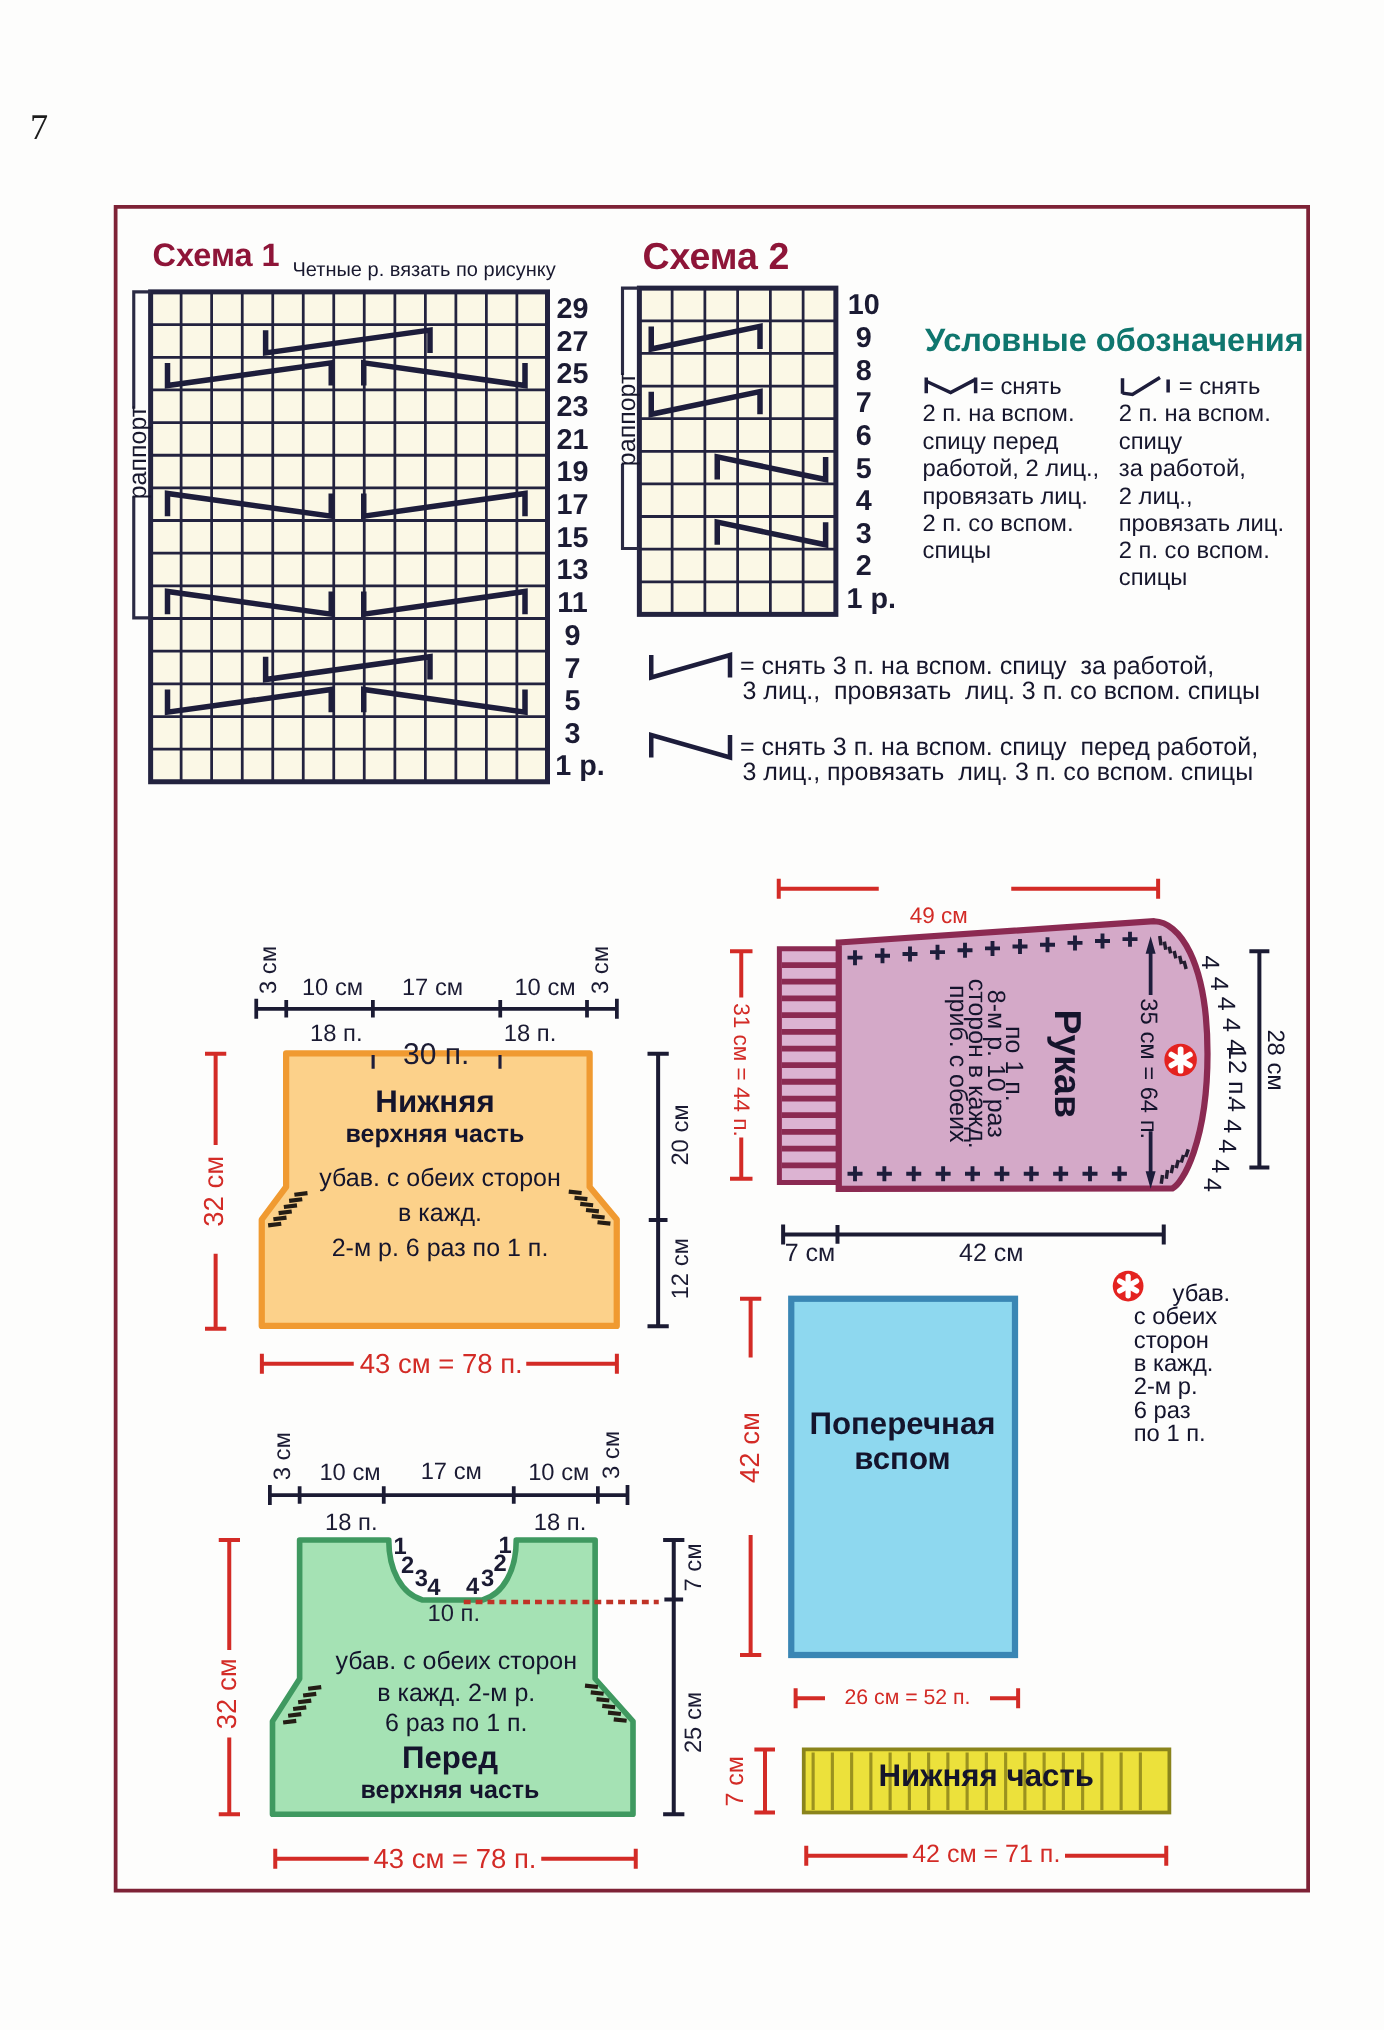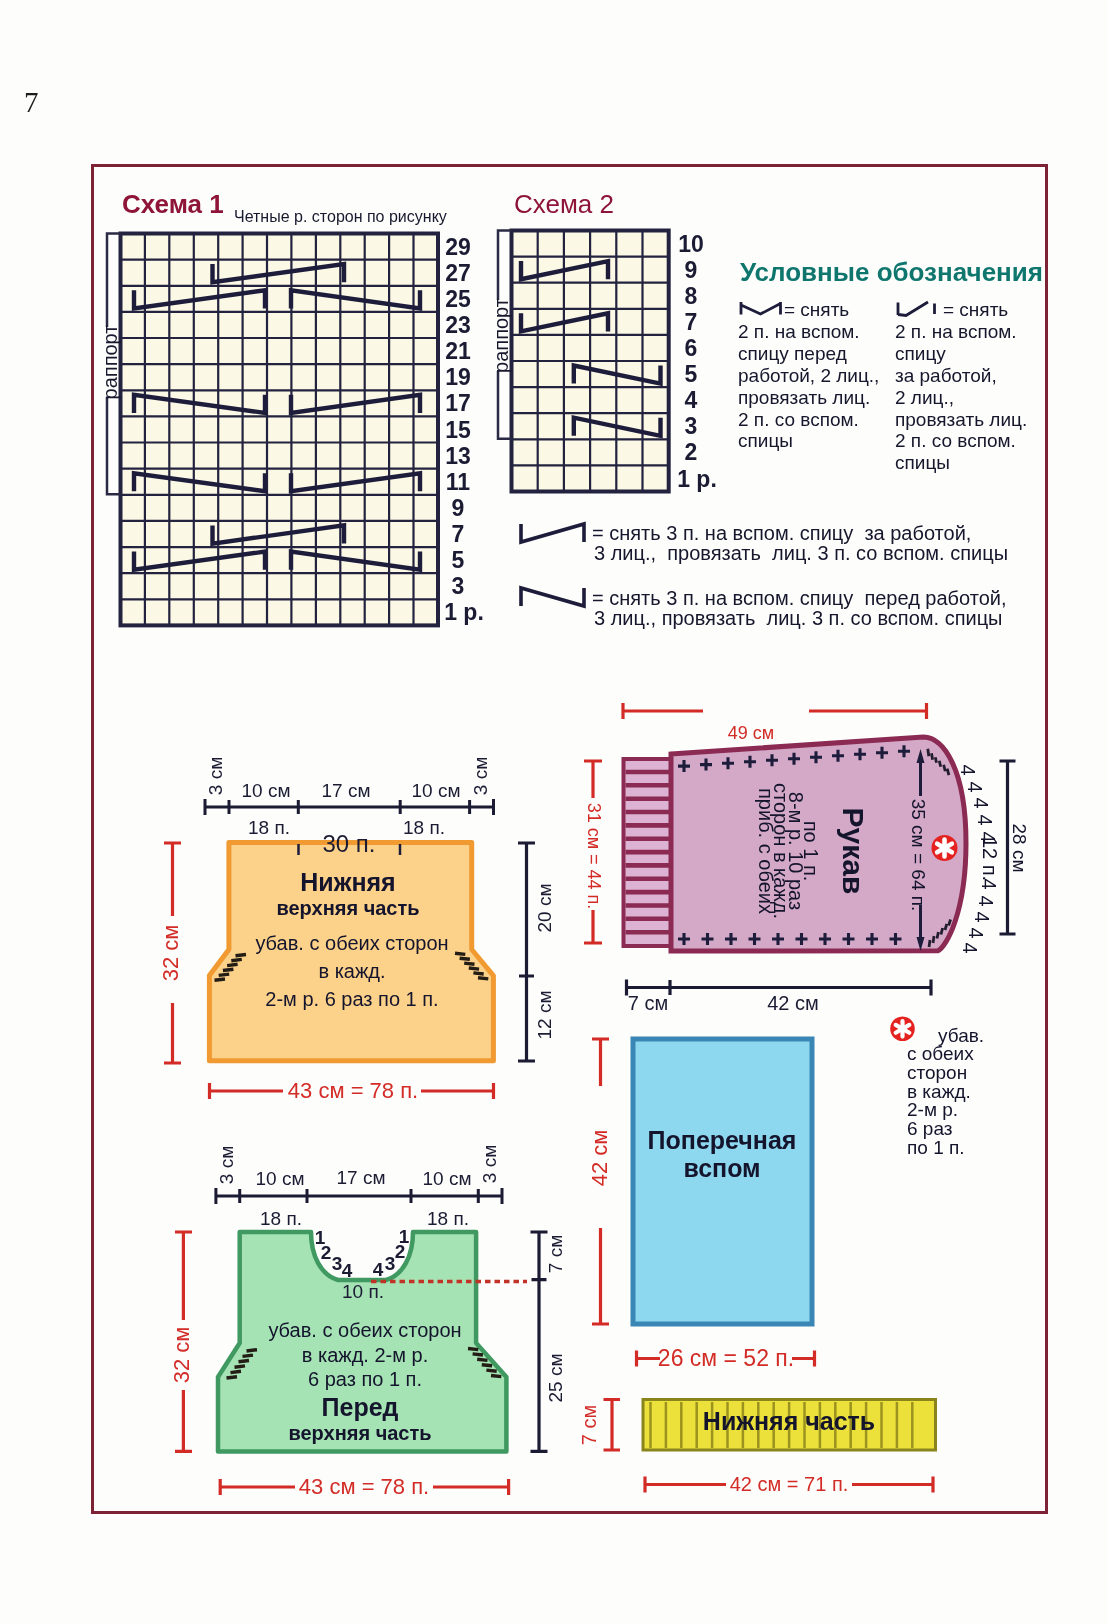--- a/index.html
+++ b/index.html
@@ -7,21 +7,21 @@
 .r90{transform:translate(-50%,-50%) rotate(90deg)}
 .rm90{transform:translate(-50%,-50%) rotate(-90deg)}
 .nav{color:#1b1b33}
 .red{color:#d32b26}
 svg{position:absolute;overflow:visible}
 </style></head><body>
 <div id="page">
 <div class="a" style="left:24px;top:86px;font-family:'Liberation Serif',serif;font-size:29px;color:#1c1c1c">7</div>
 <div class="a" style="left:91px;top:164px;width:951px;height:1344px;border:3px solid #7e2236"></div>
 <div class="a" style="left:122px;top:189px;font-size:26px;font-weight:bold;color:#8e1538">Схема 1</div>
-<div class="a" style="left:234px;top:208px;font-size:16px;color:#18182e">Четные р. сторон по рисунку</div>
+<div class="a" style="left:234px;top:208px;font-size:16px;color:#18182e">Четные р. вязать по рисунку</div>
 <svg class="a" style="left:96px;top:226px" width="520" height="460" viewBox="0 0 520 460">
       <rect x="24.5" y="7.5" width="317.5" height="391.9" fill="#fbf8e6" stroke="#23233f" stroke-width="4"></rect>
       <line x1="48.9" y1="7.5" x2="48.9" y2="399.4" stroke="#23233f" stroke-width="2.2"></line>
       <line x1="73.3" y1="7.5" x2="73.3" y2="399.4" stroke="#23233f" stroke-width="2.2"></line>
       <line x1="97.8" y1="7.5" x2="97.8" y2="399.4" stroke="#23233f" stroke-width="2.2"></line>
       <line x1="122.2" y1="7.5" x2="122.2" y2="399.4" stroke="#23233f" stroke-width="2.2"></line>
       <line x1="146.6" y1="7.5" x2="146.6" y2="399.4" stroke="#23233f" stroke-width="2.2"></line>
       <line x1="171.0" y1="7.5" x2="171.0" y2="399.4" stroke="#23233f" stroke-width="2.2"></line>
       <line x1="195.4" y1="7.5" x2="195.4" y2="399.4" stroke="#23233f" stroke-width="2.2"></line>
       <line x1="219.9" y1="7.5" x2="219.9" y2="399.4" stroke="#23233f" stroke-width="2.2"></line>
@@ -64,21 +64,21 @@
       <text x="362.0" y="237.6" text-anchor="middle" font-size="23" font-weight="bold" fill="#1b1b33" font-family="Liberation Sans,sans-serif">13</text>
       <text x="362.0" y="263.7" text-anchor="middle" font-size="23" font-weight="bold" fill="#1b1b33" font-family="Liberation Sans,sans-serif">11</text>
       <text x="362.0" y="289.9" text-anchor="middle" font-size="23" font-weight="bold" fill="#1b1b33" font-family="Liberation Sans,sans-serif">9</text>
       <text x="362.0" y="316.0" text-anchor="middle" font-size="23" font-weight="bold" fill="#1b1b33" font-family="Liberation Sans,sans-serif">7</text>
       <text x="362.0" y="342.1" text-anchor="middle" font-size="23" font-weight="bold" fill="#1b1b33" font-family="Liberation Sans,sans-serif">5</text>
       <text x="362.0" y="368.3" text-anchor="middle" font-size="23" font-weight="bold" fill="#1b1b33" font-family="Liberation Sans,sans-serif">3</text>
       <text x="368.0" y="394.4" text-anchor="middle" font-size="23" font-weight="bold" fill="#1b1b33" font-family="Liberation Sans,sans-serif">1 р.</text>
       <path d="M 24.5 7.5 H 11.0 V 101.0 M 11.0 171.0 V 268.3 H 24.5" fill="none" stroke="#2a2a44" stroke-width="2.5"></path>
       <text text-anchor="middle" transform="translate(21.0 136.0) rotate(-90)" font-size="20" fill="#18182e" font-family="Liberation Sans,sans-serif">раппорт</text>
     </svg>
-<div class="a" style="left:514px;top:189px;font-size:26px;font-weight:normal;color:#8e1538">Схема 2</div>
+<div class="a" style="left:514px;top:189px;font-size:30px;font-weight:bold;color:#8e1538">Схема 2</div>
 <svg class="a" style="left:488px;top:224px" width="520" height="460" viewBox="0 0 520 460">
       <rect x="23.5" y="6.5" width="157.2" height="261.0" fill="#fbf8e6" stroke="#23233f" stroke-width="4"></rect>
       <line x1="49.7" y1="6.5" x2="49.7" y2="267.5" stroke="#23233f" stroke-width="2.2"></line>
       <line x1="75.9" y1="6.5" x2="75.9" y2="267.5" stroke="#23233f" stroke-width="2.2"></line>
       <line x1="102.1" y1="6.5" x2="102.1" y2="267.5" stroke="#23233f" stroke-width="2.2"></line>
       <line x1="128.3" y1="6.5" x2="128.3" y2="267.5" stroke="#23233f" stroke-width="2.2"></line>
       <line x1="154.5" y1="6.5" x2="154.5" y2="267.5" stroke="#23233f" stroke-width="2.2"></line>
       <line x1="23.5" y1="32.6" x2="180.7" y2="32.6" stroke="#23233f" stroke-width="2.2"></line>
       <line x1="23.5" y1="58.7" x2="180.7" y2="58.7" stroke="#23233f" stroke-width="2.2"></line>
       <line x1="23.5" y1="84.8" x2="180.7" y2="84.8" stroke="#23233f" stroke-width="2.2"></line>
@@ -221,21 +221,21 @@
 <div class="a nav rm90" style="left:556px;top:1378px;font-size:19px">25 см</div>
 <div class="a red ctr" style="left:364px;top:1487px;font-size:22px">43 см = 78 п.</div>
 <svg class="a" style="left:590px;top:1028px" width="250" height="345" viewBox="0 0 250 345">
       <rect x="43" y="11" width="179" height="285" fill="#8ed8ef" stroke="#3a86b4" stroke-width="5"></rect>
       <path d="M 2 11 H 19 M 10.5 11 V 58 M 10.5 200 V 296 M 2 296 H 19" stroke="#d32b26" stroke-width="3.2" fill="none"></path>
       <path d="M 46.5 322.5 V 338.5 M 46.5 330.5 H 70 M 202 330.5 H 224.5 M 224.5 322.5 V 338.5" stroke="#d32b26" stroke-width="3.2" fill="none"></path>
     </svg>
 <div class="a ctr" style="left:722px;top:1140px;font-size:25px;font-weight:bold;color:#14142c">Поперечная</div>
 <div class="a ctr" style="left:722px;top:1168px;font-size:25px;font-weight:bold;color:#14142c">вспом</div>
 <div class="a red rm90" style="left:600px;top:1158px;font-size:22px">42 см</div>
-<div class="a red ctr" style="left:726px;top:1358px;font-size:23px">26 см = 52 п.</div>
+<div class="a red ctr" style="left:726px;top:1358px;font-size:17px">26 см = 52 п.</div>
 <svg class="a" style="left:600px;top:1390px" width="350" height="110" viewBox="0 0 350 110">
       <rect x="43" y="9.5" width="292.5" height="50.5" fill="#ece13b" stroke="#8a841c" stroke-width="3"></rect>
       <path d="M 50.5 12 V 58 M 65.9 12 V 58 M 81.3 12 V 58 M 96.7 12 V 58 M 112.1 12 V 58 M 127.5 12 V 58 M 142.9 12 V 58 M 158.3 12 V 58 M 173.7 12 V 58 M 189.1 12 V 58 M 204.5 12 V 58 M 219.9 12 V 58 M 235.3 12 V 58 M 250.7 12 V 58 M 266.1 12 V 58 M 281.5 12 V 58 M 296.9 12 V 58 M 312.3 12 V 58" stroke="#9b921f" stroke-width="2.5" fill="none"></path>
       <path d="M 3.5 9.5 H 20 M 12 9.5 V 60 M 3.5 60 H 20" stroke="#d32b26" stroke-width="3.2" fill="none"></path>
       <path d="M 45 86.5 V 102.5 M 45 94.5 H 126 M 252 94.5 H 333 M 333 86.5 V 102.5" stroke="#d32b26" stroke-width="3.2" fill="none"></path>
     </svg>
 <div class="a ctr" style="left:789px;top:1421px;font-size:25px;font-weight:bold;color:#14142c">Нижняя часть</div>
 <div class="a red rm90" style="left:589px;top:1425px;font-size:20px">7 см</div>
 <div class="a red ctr" style="left:789px;top:1484px;font-size:20px">42 см = 71 п.</div>
 <svg class="a" style="left:888px;top:1015px" width="30" height="30" viewBox="0 0 30 30">

